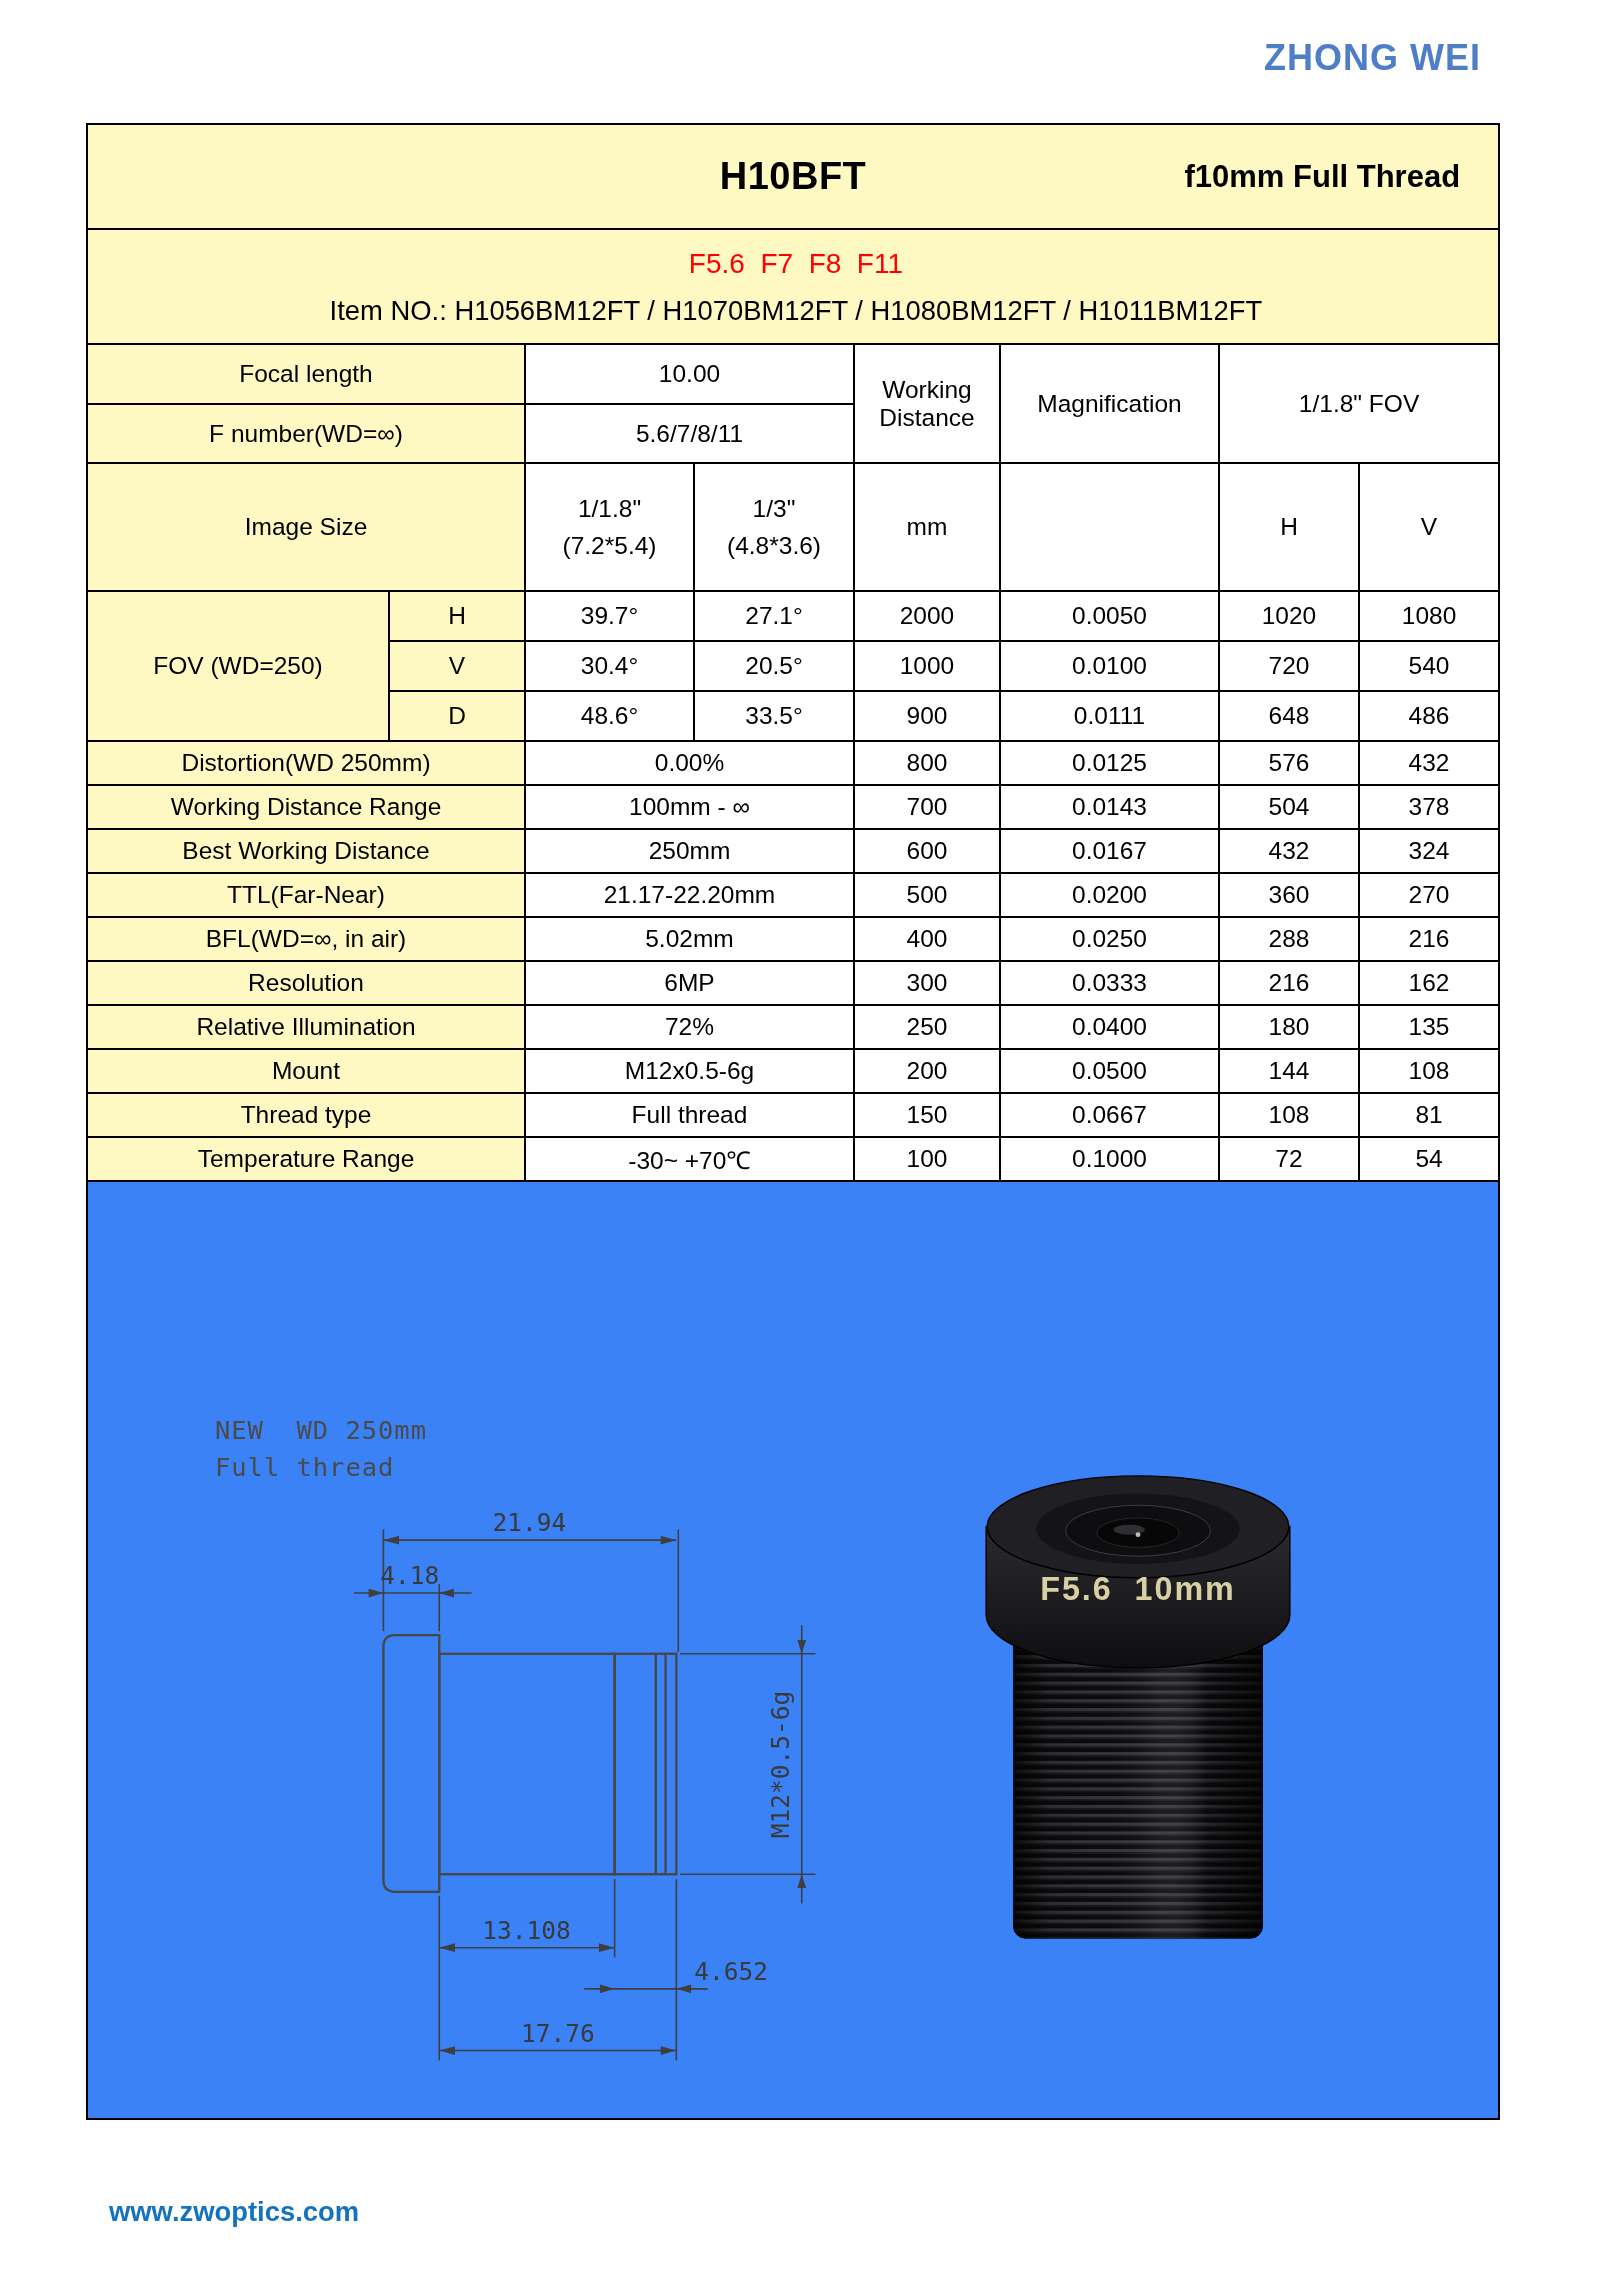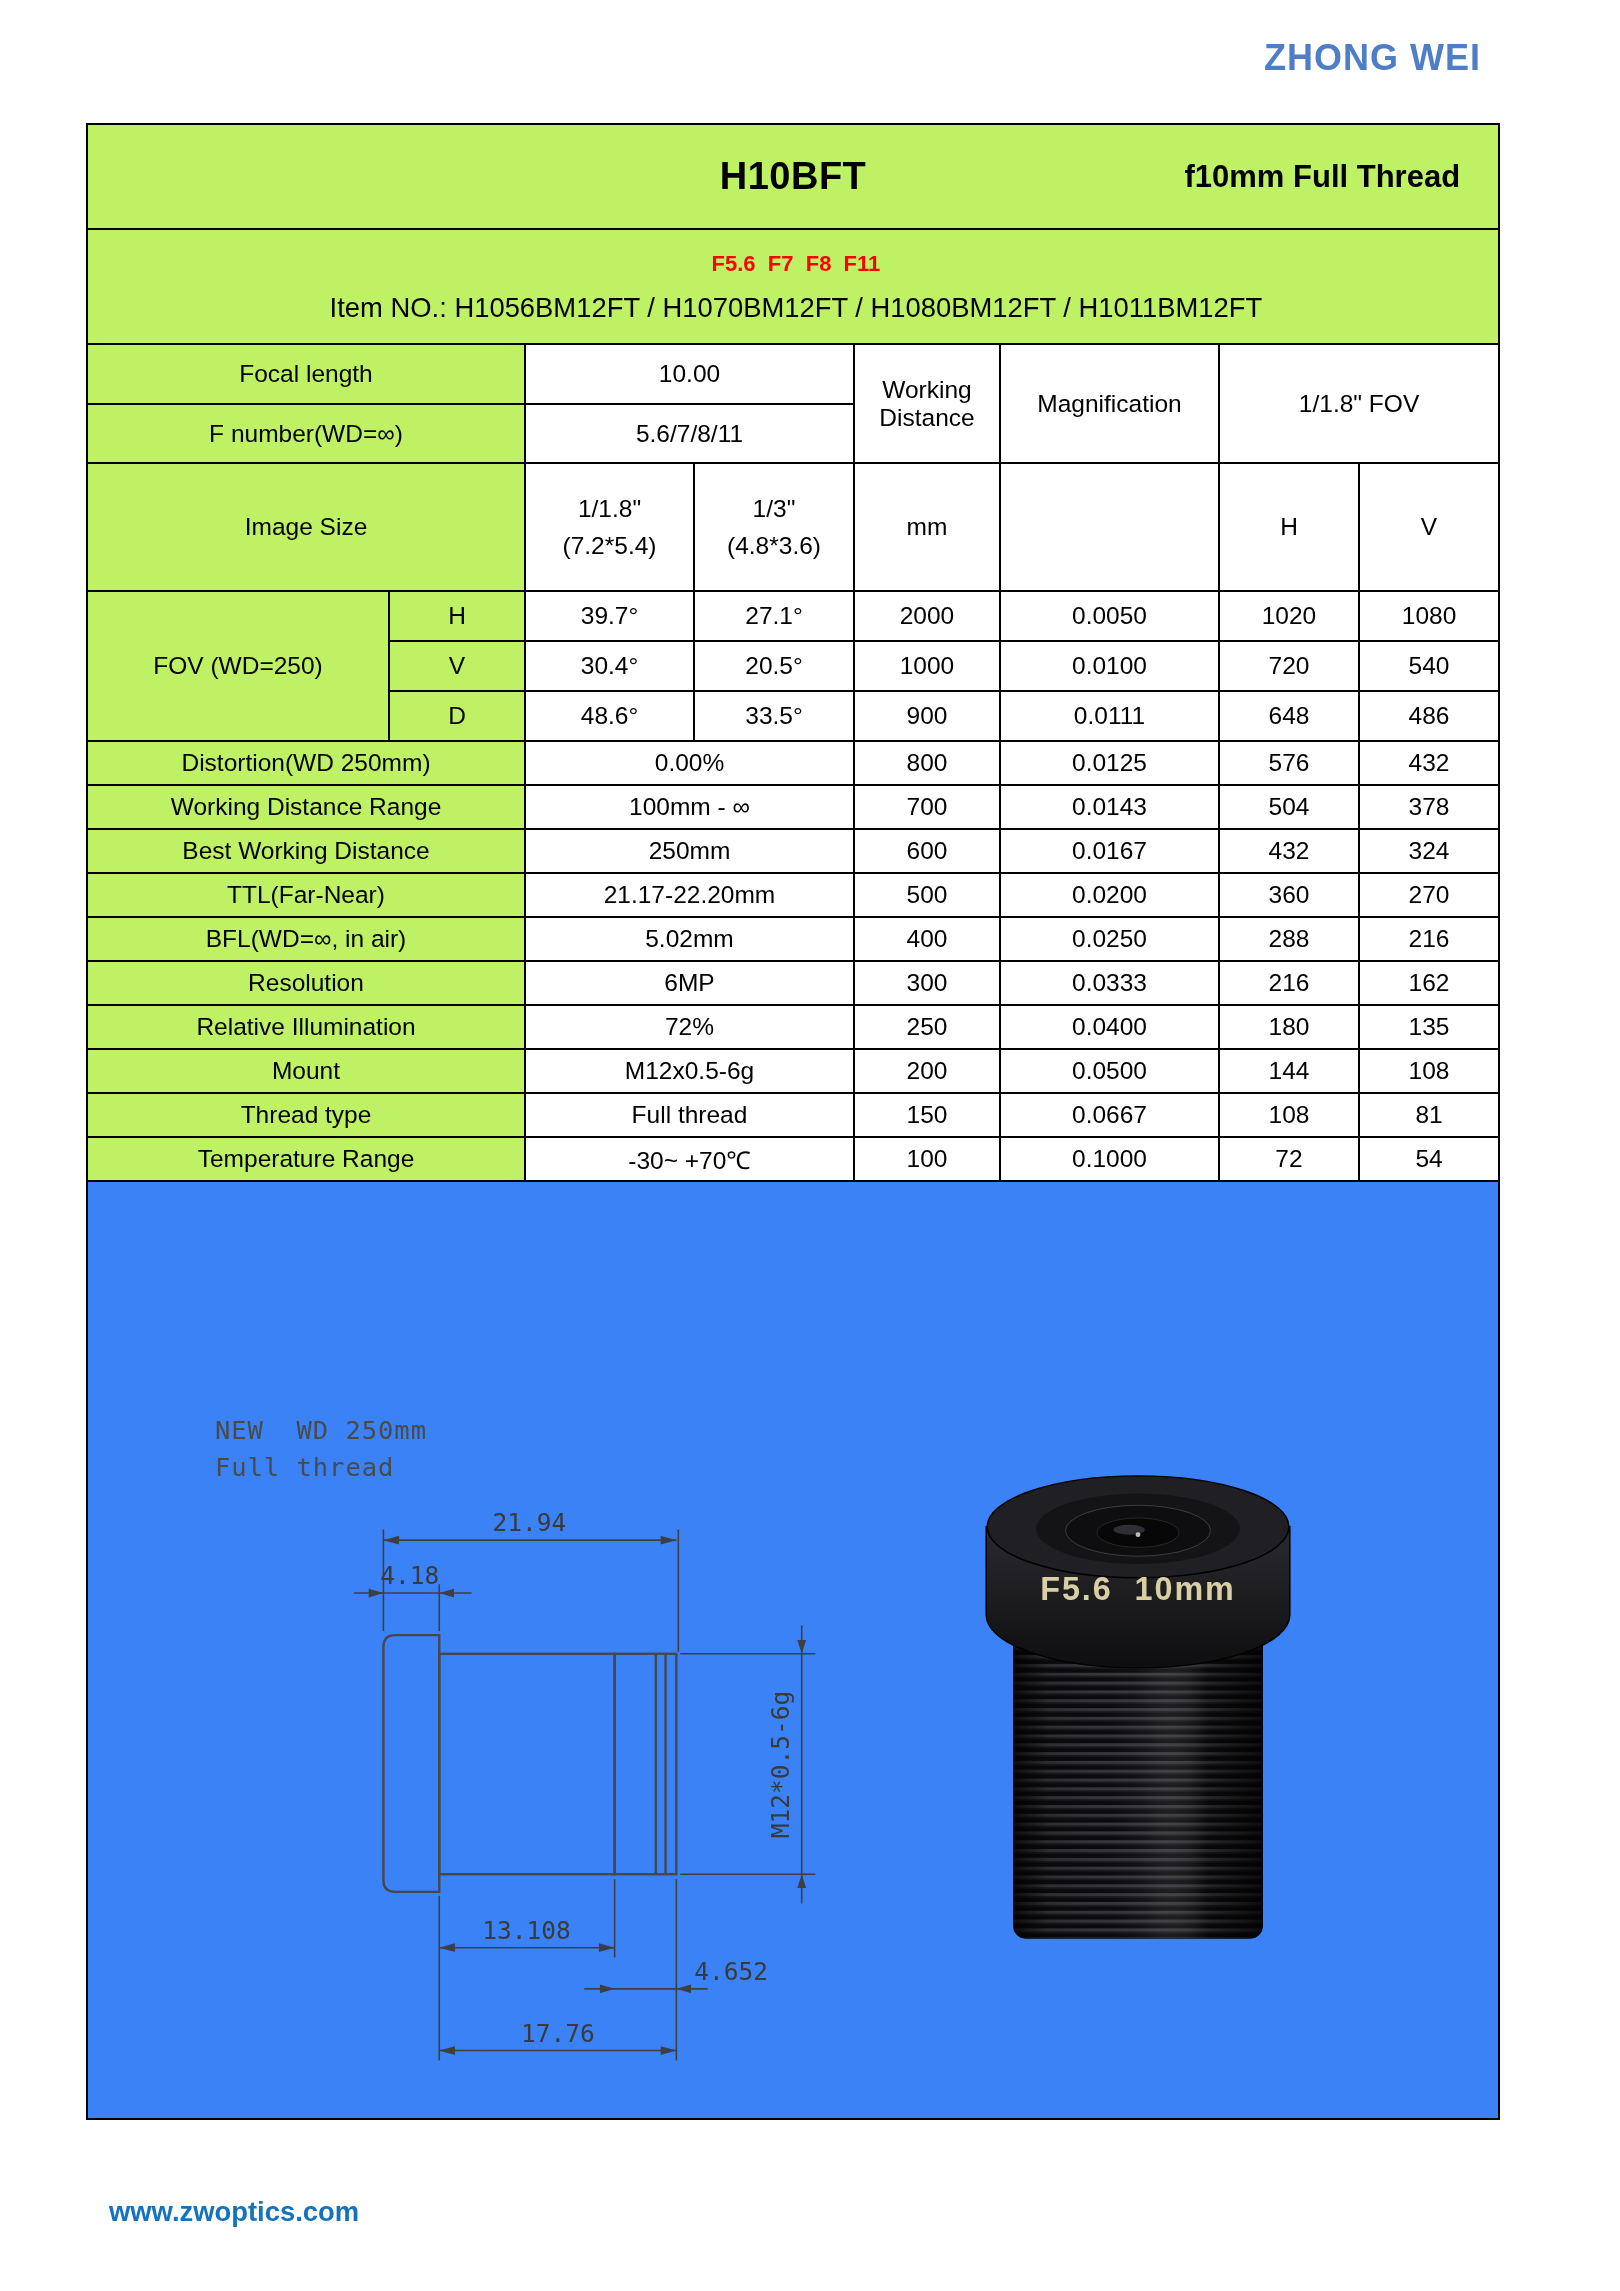--- a/index.html
+++ b/index.html
@@ -4,32 +4,32 @@
 <style>
   html,body{margin:0;padding:0;background:#fff;}
   #page{position:relative;width:1620px;height:2292px;background:#ffffff;
         font-family:"Liberation Sans",sans-serif;color:#000;overflow:hidden;}
   .logo{position:absolute;top:37px;right:139px;font-size:36px;font-weight:bold;
         letter-spacing:1px;color:#4E7EC5;}
   table.spec{position:absolute;left:86px;top:123px;width:1411px;
         border-collapse:collapse;table-layout:fixed;border:2.9px solid #000;}
   table.spec td{border:2px solid #000;text-align:center;vertical-align:middle;
         font-size:24.5px;padding:0;overflow:hidden;}
-  td.g{background:#bef264;}
+  td.g{background:#fef9c3;}
   td.lab{text-align:left;padding-left:11.8px;}
   tr.h107{height:105px;} tr.h117{height:115px;} tr.h61{height:60px;}
   tr.h60{height:59px;} tr.h110{height:128px;} tr.h51{height:50px;}
   tr.h52{height:44px;border-radius:6px;} tr.hcanvas{height:938px;}
   .model-cell{position:relative;}
   .model{font-size:38px;font-weight:bold;text-align:center;letter-spacing:0.5px;}
   .subtitle{position:absolute;right:38px;top:50%;transform:translateY(-50%);
         font-size:31px;font-weight:bold;}
   .intro-cell{text-align:left;}
   .intro-pad{padding:7.8px 2px 5.9px 7.8px;}
-  .series{color:#ff0000;font-weight:bold;font-size:22px;white-space:pre-wrap;}
+  .series{color:#ff0000;font-weight:normal;font-size:28px;white-space:pre-wrap;}
   .item{font-size:27.4px;margin-top:15.7px;}
   .two-line div{line-height:37px;}
   .canvas-cell{position:relative;background:#3b82f6;}
   .abs{position:absolute;}
   svg text.dim{font-family:"DejaVu Sans Mono",monospace;font-size:25px;
         fill:#3a3a3a;text-anchor:middle;}
   svg text.note{font-family:"DejaVu Sans Mono",monospace;font-size:26px;
         fill:#4a4a4a;letter-spacing:1px;white-space:pre;}
   svg .dl{stroke:#3f3f3f;stroke-width:1.6;fill:none;}
   svg .ol{stroke:#474747;stroke-width:2.4;fill:none;}

